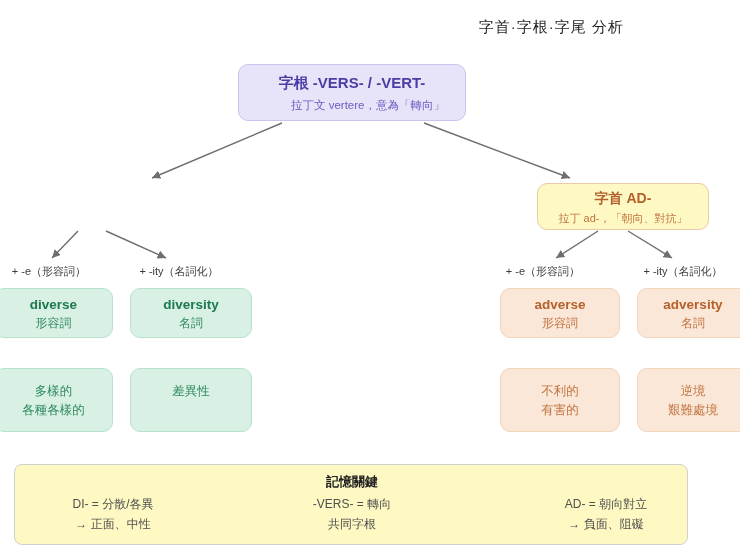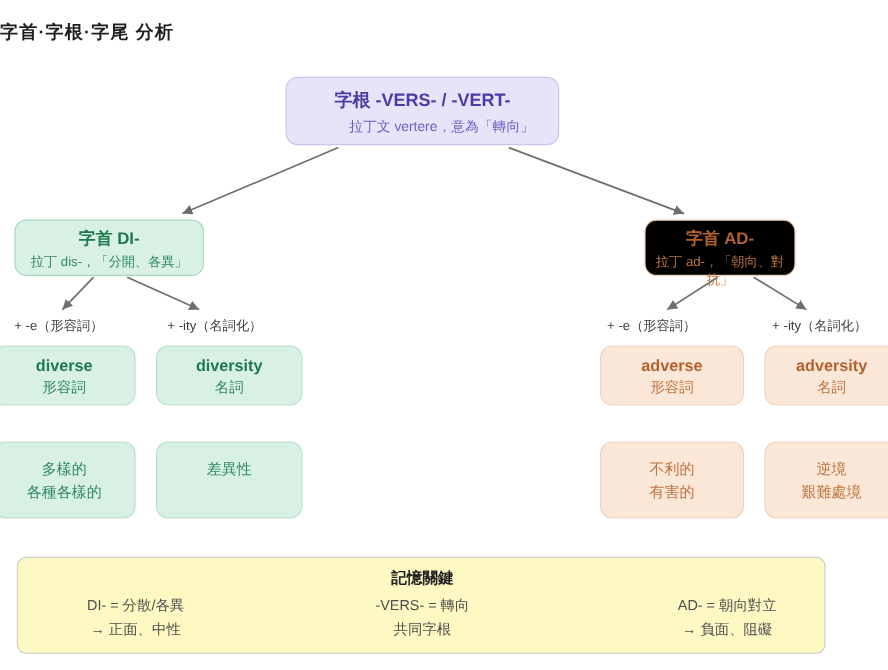--- a/index.html
+++ b/index.html
@@ -4,43 +4,43 @@
 <style>
   html,body { margin:0; padding:0; background:#ffffff; }
   body { font-family:"Liberation Sans", sans-serif; }
   .canvas {
     position:relative; width:740px; height:558px;
     background:#ffffff; overflow:hidden;
   }
   .abs { position:absolute; box-sizing:border-box; }
 
   .page-title {
-    left:0; top:18px; width:624px; text-align:left;
-    font-size:15px; font-weight:bold; color:#1f1f1f; letter-spacing:1px;
+    left:0; top:18px; width:624px; text-align:right;
+    font-size:15px; font-weight:normal; color:#1f1f1f; letter-spacing:1px;
   }
 
   .box { border-radius:10px; text-align:center; }
 
   
   .root-box {
     left:238px; top:64px; width:228px; height:57px;
     background:#e7e3f8; border:1px solid #ccc4ee; padding-top:9px;
   }
   .root-title { font-size:15px; font-weight:bold; color:#4a3da5; }
   .root-sub   { font-size:11.5px; color:#6a5ec2; margin-top:5px;padding-left:32px; }
 
   
   .prefix-box { height:47px; padding-top:6px; }
   .prefix-di {
     left:12px; top:183px; width:158px;
     background:#d9f0e4; border:1px solid #a5d8bf;
   }
   .prefix-ad {
-    left:537px; top:183px; width:126px;
-    background:#000000; border:1px solid #eccaa9;
+    left:537px; top:183px; width:172px;
+    background:#fef9c3; border:1px solid #eccaa9;
   }
   .prefix-title { font-size:14px; font-weight:bold; }
   .prefix-sub   { font-size:11px; margin-top:3px; }
   .g-strong { color:#1d7a4e; }
   .g-soft   { color:#2f8a5f; }
   .o-strong { color:#b4612d; }
   .o-soft   { color:#c0733f; }
 
   
   .sfx { font-size:11px; color:#3b3b3b; text-align:center; }
@@ -101,24 +101,20 @@
     <line x1="628" y1="231" x2="672" y2="258" stroke="#6e6e6e" stroke-width="1.4" marker-end="url(#ah)"></line>
   </svg>
 
   <div class="abs page-title">字首·字根·字尾 分析</div>
 
   <div class="abs box root-box">
     <div class="root-title">字根 -VERS- / -VERT-</div>
     <div class="root-sub">拉丁文 vertere，意為「轉向」</div>
   </div>
 
-  <div class="abs box prefix-box prefix-di">
-    <div class="prefix-title g-strong">字首 DI-</div>
-    <div class="prefix-sub g-soft">拉丁 dis-，「分開、各異」</div>
-  </div>
 
   <div class="abs box prefix-box prefix-ad">
     <div class="prefix-title o-strong">字首 AD-</div>
     <div class="prefix-sub o-soft">拉丁 ad-，「朝向、對抗」</div>
   </div>
 
   <div class="abs sfx sfx-le">+ -e（形容詞）</div>
   <div class="abs sfx sfx-li">+ -ity（名詞化）</div>
   <div class="abs sfx sfx-re">+ -e（形容詞）</div>
   <div class="abs sfx sfx-ri">+ -ity（名詞化）</div>

